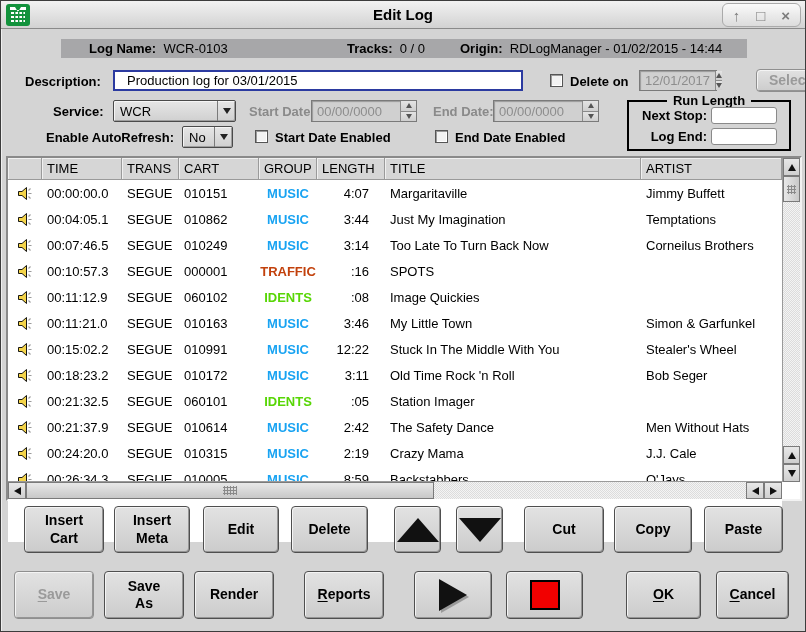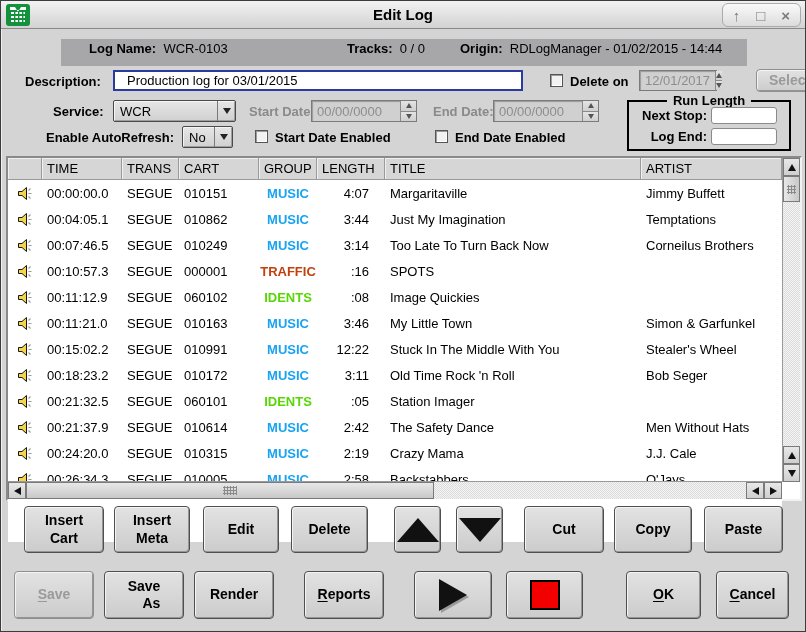--- a/index.html
+++ b/index.html
@@ -15,21 +15,21 @@
   .title-icon { position:absolute; left:5px; top:3px; width:24px; height:22px; }
   .title-text { position:absolute; left:0; right:0; top:5px; text-align:center;
                 font-weight:bold; font-size:15px; }
   .win-controls { position:absolute; right:4px; top:2px; height:24px; padding:0 10px;
                   background:linear-gradient(#fafafa,#dcdcdc); border:1px solid #aaa;
                   border-radius:6px; display:flex; align-items:center; gap:16px;
                   color:#7d7d7d; font-weight:bold; font-size:15px; }
   .win-controls span { cursor:default; }
 
   
-  .info-strip { position:absolute; left:60px; top:38px; width:686px; height:27px;
+  .info-strip { position:absolute; left:60px; top:38px; width:686px; height:19px;
                 background:#a7a7a9; }
   .info-strip .grp { position:absolute; top:2px; white-space:nowrap; }
   .info-strip b { font-weight:bold; }
 
   
   .lbl { position:absolute; font-weight:bold; white-space:nowrap; }
   .lbl.dis { color:#8a8a8a; }
 
   .text-input { position:absolute; background:#fff; border:2px solid #2b3aa0;
                 font-family:"Liberation Sans", sans-serif; font-size:13px; padding:0 12px; }
@@ -427,21 +427,21 @@
         <span class="c0">
           <svg width="17" height="17" viewBox="0 0 17 17">
             <path d="M1.5 6.5 L5 6.5 L9.5 2.5 L9.5 14.5 L5 10.5 L1.5 10.5 Z" fill="#f4d44a" stroke="#000" stroke-width="0.9"></path>
             <path d="M11.5 5.5 L13.5 3.5 M11.5 8.5 L14.5 8.5 M11.5 11.5 L13.5 13.5" stroke="#9a9a9a" stroke-width="1.1" fill="none"></path>
           </svg>
         </span>
         <span class="td c1">00:26:34.3</span>
         <span class="td c2">SEGUE</span>
         <span class="td c3">010005</span>
         <span class="td c4" style="color: rgb(24, 163, 242);">MUSIC</span>
-        <span class="td c5">2:58</span>
+        <span class="td c5">8:59</span>
         <span class="td c6">Backstabbers</span>
         <span class="td c7">O'Jays</span>
       </div>
     </div>
 
     <div class="vscroll">
       <div class="sb-btn">
           <span class="arr up"></span>
         </div>
       <div class="vthumb">
@@ -479,21 +479,21 @@
 Meta</button>
   <button class="btn" style="left:202px;top:505px;width:76px;height:47px;">Edit</button>
   <button class="btn" style="left:290px;top:505px;width:77px;height:47px;">Delete</button>
   <button class="btn" style="left:393px;top:505px;width:47px;height:47px;"><span class="big-up"></span></button>
   <button class="btn" style="left:455px;top:505px;width:47px;height:47px;"><span class="big-dn"></span></button>
   <button class="btn" style="left:523px;top:505px;width:80px;height:47px;">Cut</button>
   <button class="btn" style="left:613px;top:505px;width:78px;height:47px;">Copy</button>
   <button class="btn" style="left:703px;top:505px;width:79px;height:47px;">Paste</button>
 
   <button class="btn dis" style="left:13px;top:570px;width:80px;height:48px;"><u>S</u>ave</button>
-  <button class="btn" style="left:103px;top:570px;width:80px;height:48px;text-align:right;">Save
+  <button class="btn" style="left:103px;top:570px;width:80px;height:48px;">Save
 As</button>
   <button class="btn" style="left:193px;top:570px;width:80px;height:48px;">Render</button>
   <button class="btn" style="left:303px;top:570px;width:80px;height:48px;"><u>R</u>eports</button>
   <button class="btn" style="left:413px;top:570px;width:78px;height:48px;"><span class="big-play"></span></button>
   <button class="btn" style="left:505px;top:570px;width:77px;height:48px;"><span class="big-stop"></span></button>
   <button class="btn" style="left:625px;top:570px;width:75px;height:48px;"><u>O</u>K</button>
   <button class="btn" style="left:715px;top:570px;width:73px;height:48px;"><u>C</u>ancel</button>
 
 </div>
 

